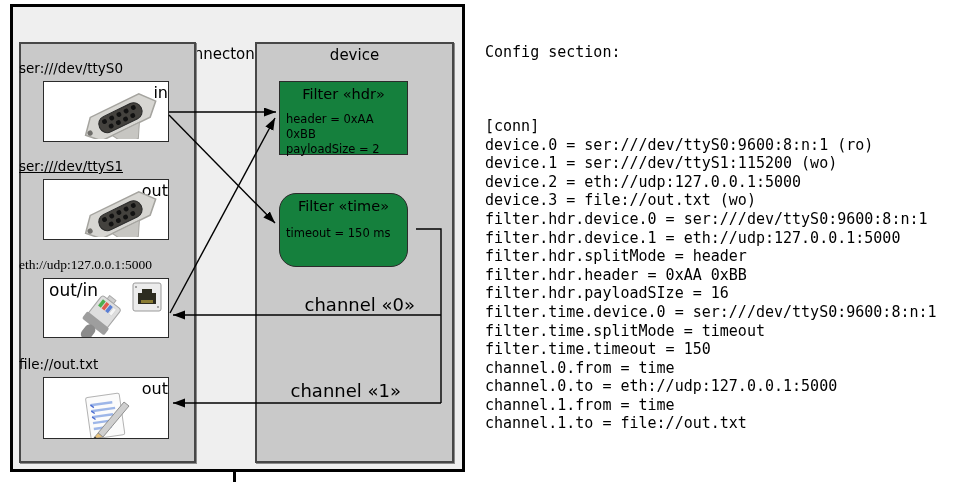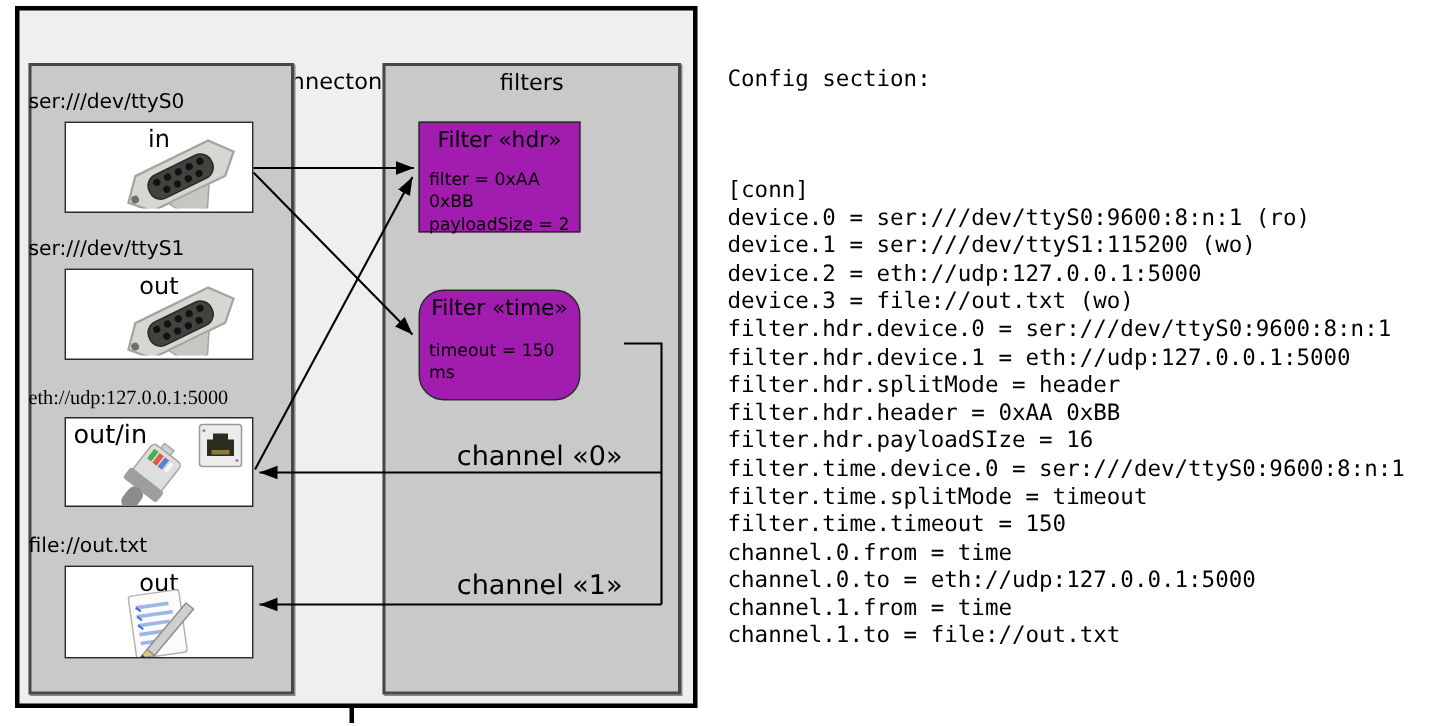--- a/index.html
+++ b/index.html
@@ -12,30 +12,30 @@
   .outer-title{left:10px;top:9px;width:455px;text-align:center;font-size:15px;margin-top:36px;}
 
   
   .group{background:#c9c9c9;border:2px solid #474747;box-shadow:1px 1px 0 #8a8a8a;}
   .devices-group{left:19px;top:42px;width:177px;height:421px;}
   .filters-group{left:255px;top:42px;width:199px;height:421px;}
   .group-title{left:255px;top:46px;width:199px;text-align:center;font-size:15px;}
 
   .dev-label{left:19px;width:163px;text-align:left;font-size:13.5px;}
   .dev-box{left:43px;width:126px;height:61px;background:#fff;border:1.5px solid #2b2b2b;overflow:hidden;}
-  .dev-dir{position:absolute;top:1px;left:0;width:100%;text-align:center;font-size:16px;}
+  .dev-dir{position:absolute;top:1px;left:0;width:100%;text-align:right;font-size:16px;}
   .dev-dir.corner{width:auto;left:5px;}
 
-  .filter-box{left:279px;width:108px;height:74px;background:#a21caf;border:1.5px solid #2b2b2b;text-decoration:underline;}
+  .filter-box{left:279px;width:129px;height:74px;background:#15803d;border:1.5px solid #2b2b2b;text-decoration:underline;}
   .filter-title{position:absolute;top:4px;left:0;width:100%;text-align:center;font-size:14.5px;}
   .filter-props{position:absolute;left:6px;top:30px;font-size:11.5px;line-height:15px;}
 
   .channel-label{width:180px;text-align:right;font-size:18px;}
   .ch0{left:235px;top:294px;}
-  .ch1{left:235px;top:380px;}
+  .ch1{left:221px;top:380px;}
 
   .wires{left:0;top:0;width:964px;height:484px;pointer-events:none;}
 
   
   .config{left:485px;top:6px;width:475px;
           font-family:"DejaVu Sans Mono","Liberation Mono",monospace;
           font-weight:normal;font-size:15px;line-height:18.6px;white-space:pre;}
   .config-heading{margin-bottom:18px;}
   .cfg-line{height:18.6px;}
 
@@ -44,21 +44,21 @@
 </head>
 <body>
 
 <div class="canvas">
 
   <div class="abs outer-box"></div>
   <div class="abs outer-title">PIConnecton «conn»</div>
 
   <div class="abs group devices-group"></div>
   <div class="abs group filters-group"></div>
-  <div class="abs group-title">filters</div>
+  <div class="abs group-title">device</div>
 
   <div class="abs dev-label" style="top:60px;">ser:///dev/ttyS0</div>
   <div class="abs dev-box" style="top:81px;">
     <span class="dev-dir">in</span>
     <span class="icon-wrap" style="right:0;bottom:-2px;">
       <svg width="100" height="52" viewBox="0 0 100 52">
         <g transform="rotate(-26 50 28)">
           <polygon points="12,32 24,18 78,18 90,32 78,44 24,44" fill="#d7d6d2" stroke="#a5a49f" stroke-width="1.5"></polygon>
           <rect x="28" y="23" width="46" height="17" rx="8" fill="#44423e" stroke="#2a2a2a"></rect>
           <circle cx="35" cy="28" r="2.4" fill="#121212"></circle>
@@ -70,21 +70,21 @@
             <circle cx="47" cy="35" r="2.4" fill="#121212"></circle>
           <circle cx="55" cy="35" r="2.4" fill="#121212"></circle>
             <circle cx="63" cy="35" r="2.4" fill="#121212"></circle>
           <circle cx="17" cy="32" r="2.6" fill="#6f6e6a"></circle>
           <polygon points="36,44 66,44 58,58 44,58" fill="#c7c6c2" stroke="#a5a49f"></polygon>
         </g>
       </svg>
     </span>
   </div>
 
-  <div class="abs dev-label" style="top:158px;">ser:///dev/ttyS1</div>
+  <div class="abs dev-label" style="top:158px;text-decoration:underline;">ser:///dev/ttyS1</div>
   <div class="abs dev-box" style="top:179px;">
     <span class="dev-dir">out</span>
     <span class="icon-wrap" style="right:0;bottom:-2px;">
       <svg width="100" height="52" viewBox="0 0 100 52">
         <g transform="rotate(-26 50 28)">
           <polygon points="12,32 24,18 78,18 90,32 78,44 24,44" fill="#d7d6d2" stroke="#a5a49f" stroke-width="1.5"></polygon>
           <rect x="28" y="23" width="46" height="17" rx="8" fill="#44423e" stroke="#2a2a2a"></rect>
           <circle cx="35" cy="28" r="2.4" fill="#121212"></circle>
             <circle cx="43" cy="28" r="2.4" fill="#121212"></circle>
           <circle cx="51" cy="28" r="2.4" fill="#121212"></circle>
@@ -146,21 +146,21 @@
         <polygon points="22,44 48,13 53,17 27,48" fill="#cfcfcf" stroke="#8f8f8f" stroke-width="1"></polygon>
         <polygon points="22,44 27,48 17,50" fill="#e8c27a" stroke="#8f8f8f" stroke-width="0.8"></polygon>
         <polygon points="19,47.5 17,50 21,49.3" fill="#3a3a3a"></polygon>
       </svg>
     </span>
   </div>
 
   <div class="abs filter-box" style="top:81px;">
     <div class="filter-title">Filter «hdr»</div>
     <div class="filter-props">
-      <div>filter = 0xAA 0xBB</div>
+      <div>header = 0xAA 0xBB</div>
       <div>payloadSize = 2</div>
     </div>
   </div>
 
   <div class="abs filter-box" style="top:193px;border-radius:17px;">
     <div class="filter-title">Filter «time»</div>
     <div class="filter-props" style="top:32px;">
       <div>timeout = 150 ms</div>
     </div>
   </div>

